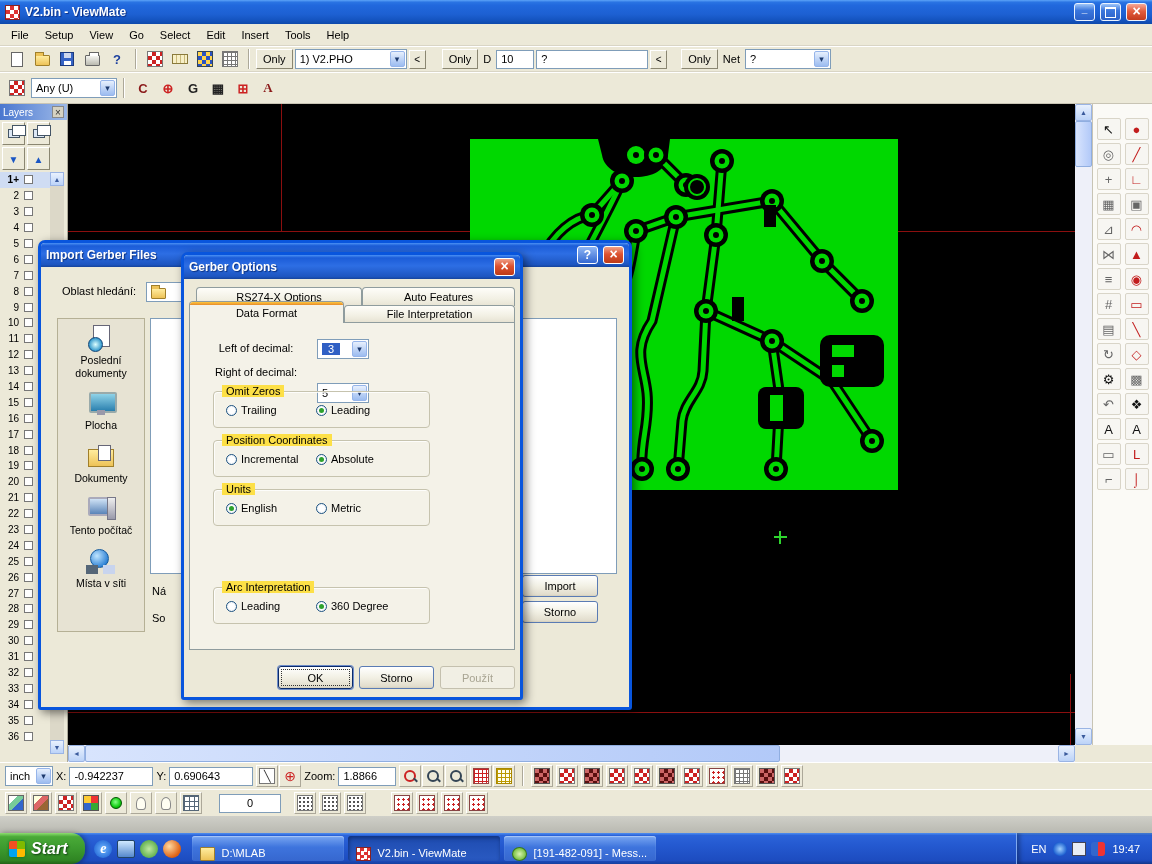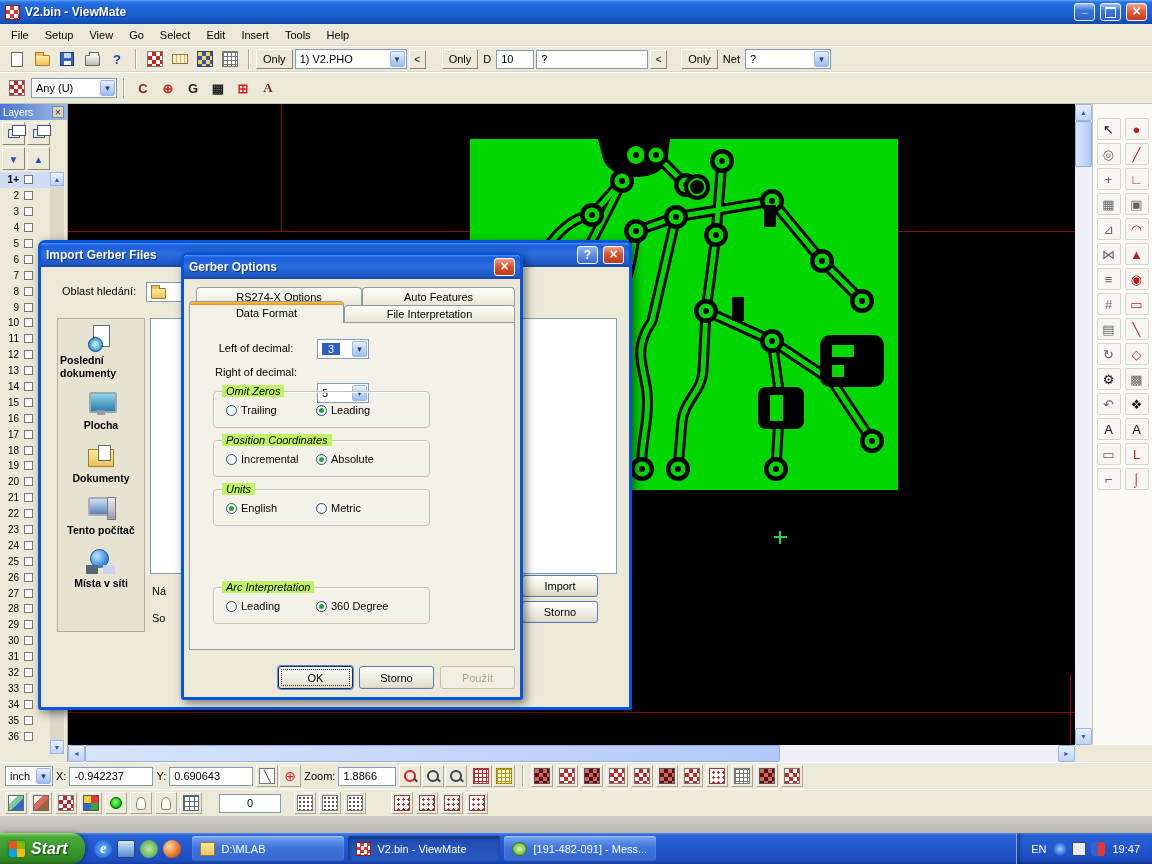--- a/index.html
+++ b/index.html
@@ -129,21 +129,21 @@
 .dbtn.help{background:linear-gradient(#8fb6f4,#3468d2);}
 .dbtn.help::after{content:"?";}
 .dbtn.close{background:linear-gradient(#f0a188,#dd5230 45%,#bd3a17);}
 .dbtn.close::after{content:"\00d7";font-size:14px;margin-top:-2px;}
 .dbody{position:relative;width:100%;height:calc(100% - 24px);}
 .dlg-import{left:38px;top:240px;width:594px;height:470px;z-index:40;}
 .dlg-gerber{left:181px;top:252px;width:342px;height:448px;z-index:60;}
 
 
 .placesbar{position:absolute;left:16px;top:51px;width:88px;height:314px;background:#e7e3d3;border:1px solid #b5b095;display:flex;flex-direction:column;align-items:stretch;padding:6px 2px;gap:11px;}
-.place{display:flex;flex-direction:column;align-items:center;gap:3px;text-align:left;line-height:1.2;font-size:10.5px;font-weight:bold;}
+.place{display:flex;flex-direction:column;align-items:center;gap:3px;text-align:center;line-height:1.2;font-size:10.5px;}
 .pic{width:30px;height:26px;position:relative;}
 .pic-recent::before{content:"";position:absolute;left:7px;top:0;width:15px;height:20px;background:#fff;border:1px solid #667;}
 .pic-recent::after{content:"";position:absolute;left:2px;top:12px;width:13px;height:13px;border-radius:50%;background:radial-gradient(#dff,#39c 70%);border:1px solid #147;}
 .pic-desktop::before{content:"";position:absolute;left:3px;top:2px;width:24px;height:17px;background:linear-gradient(#8fd3e8,#2a7fae);border:2px solid #9aa;border-radius:2px;}
 .pic-desktop::after{content:"";position:absolute;left:11px;top:20px;width:8px;height:5px;background:#99a;}
 .pic-docs::before{content:"";position:absolute;left:2px;top:6px;width:24px;height:16px;background:linear-gradient(#ffec9e,#edc257);border:1px solid #a07f2a;}
 .pic-docs::after{content:"";position:absolute;left:12px;top:2px;width:11px;height:14px;background:#fff;border:1px solid #667;}
 .pic-computer::before{content:"";position:absolute;left:2px;top:2px;width:19px;height:15px;background:linear-gradient(#cfe2f5,#5a84b8);border:2px solid #aab;border-radius:2px;}
 .pic-computer::after{content:"";position:absolute;right:0;top:2px;width:7px;height:21px;background:linear-gradient(#eee,#99a);border:1px solid #778;}
 .pic-network::before{content:"";position:absolute;left:4px;top:1px;width:17px;height:17px;border-radius:50%;background:radial-gradient(circle at 35% 35%,#bfe5ff,#2a7fd4 75%);border:1px solid #145a9e;}
@@ -151,21 +151,21 @@
 .filelist{position:absolute;left:109px;top:51px;width:467px;height:256px;background:#fff;border:1px solid #7f9db9;}
 .flabel{position:absolute;white-space:nowrap;overflow:hidden;}
 
 
 .tab{position:absolute;display:flex;align-items:center;justify-content:center;font-size:11px;background:linear-gradient(#fefdf9,#f2f0e4 60%,#e7e3d3);border:1px solid #8f9c9e;border-bottom:none;border-radius:4px 4px 0 0;}
 .tab.active{background:#f4f2e8;z-index:5;}
 .tab.active::before{content:"";position:absolute;top:0;left:0;right:0;height:3px;border-radius:4px 4px 0 0;background:linear-gradient(#ffc73c,#e68b2c);}
 .tabpanel{position:absolute;left:5px;top:43px;width:326px;height:328px;background:#f4f2e8;border:1px solid #8f9c9e;}
 .flabel-r{position:absolute;width:116px;text-align:center;}
 .grp{position:absolute;border:1px solid #c6c3ae;border-radius:4px;box-shadow:inset 1px 1px 0 rgba(255,255,255,.8);}
-.leg{position:absolute;top:-7px;left:8px;background:#bef264;padding:0 4px;font-size:11px;font-style:italic;}
+.leg{position:absolute;top:-7px;left:8px;background:#fde047;padding:0 4px;font-size:11px;}
 .ropt{position:absolute;top:12px;display:flex;align-items:center;gap:4px;white-space:nowrap;}
 .radio{width:11px;height:11px;border-radius:50%;border:1px solid #1d5281;background:radial-gradient(#fff 40%,#dfe8f0);position:relative;flex:none;}
 .radio.on::after{content:"";position:absolute;left:2px;top:2px;width:5px;height:5px;border-radius:50%;background:#2da12d;}
 .xpbtn{position:absolute;display:flex;align-items:center;justify-content:center;font-size:11px;background:linear-gradient(#fff,#f2f0e4 50%,#e2ddcd 92%,#d4cfbc);border:1px solid #5a7bb4;border-radius:3px;}
 .xpbtn.default{border-color:#0a2a6a;box-shadow:0 0 0 1px #6e8cc8;outline:1px dotted #333;outline-offset:-4px;}
 .xpbtn.disabled{color:#a8a492;border-color:#c4c0ae;background:#f1efe4;text-align:right;}
 
 
 .sbar{left:0;width:1152px;height:27px;background:#ece9d8;border-top:1px solid #fff;display:flex;align-items:center;gap:3px;padding:0 5px;}
 .s1{top:762px;}.s2{top:789px;}
@@ -177,21 +177,21 @@
 .taskbar{left:0;top:833px;width:1152px;height:31px;display:flex;align-items:center;background:linear-gradient(180deg,#4f8ff0 0%,#2b63d9 8%,#2459d0 40%,#1d4cc0 88%,#16409f 100%);}
 .start{height:31px;padding:0 18px 0 9px;border-radius:0 14px 14px 0;display:flex;align-items:center;gap:6px;color:#fff;font-weight:bold;font-style:italic;font-size:16px;text-shadow:1px 1px 2px #0d3a0d;background:linear-gradient(180deg,#8ede71 0%,#4aaa38 12%,#3c9a2e 50%,#2f8523 88%,#226417 100%);box-shadow:2px 0 5px rgba(0,0,0,.35);}
 .winflag{width:16px;height:16px;border-radius:2px;background:conic-gradient(#7fba00 0 25%,#ffb900 0 50%,#00a4ef 0 75%,#f25022 0);box-shadow:0 0 3px #063;}
 .ql{display:flex;gap:5px;margin:0 9px;align-items:center;}
 .qlic{width:18px;height:18px;border-radius:2px;display:flex;align-items:center;justify-content:center;}
 .ql-e{color:#fff;background:radial-gradient(#6fb7ff,#1155cc);font-family:"Liberation Serif",serif;font-style:italic;font-weight:bold;font-size:14px;border-radius:50%;}
 .ql-e::after{content:"e";}
 .ql-desk{background:linear-gradient(#cfe8ff,#5588cc);border:1px solid #246;}
 .ql-msn{background:radial-gradient(#bfe9a0,#3c9a2e);border-radius:50%;}
 .ql-ff{background:radial-gradient(circle at 35% 35%,#ffd9a0,#e05f10 70%);border-radius:50%;}
-.taskbtn{height:25px;margin:12px 2px;padding:11px 8px;min-width:152px;display:flex;align-items:center;gap:6px;color:#fff;border-radius:3px;background:linear-gradient(#79a7f2,#3e74dd 45%,#3667cf);box-shadow:inset 0 1px 1px #a9c7f8;white-space:nowrap;overflow:hidden;}
+.taskbtn{height:25px;margin:12px 2px;padding:11px 8px;min-width:152px;display:flex;align-items:flex-start;gap:6px;color:#fff;border-radius:3px;background:linear-gradient(#79a7f2,#3e74dd 45%,#3667cf);box-shadow:inset 0 1px 1px #a9c7f8;white-space:nowrap;overflow:hidden;}
 .taskbtn.active{background:linear-gradient(#1e4cb0,#2a5ac2);box-shadow:inset 1px 2px 4px #10307a;}
 .tk-ic{width:15px;height:14px;flex:none;}
 .tk-folder{background:linear-gradient(#ffec9e,#edc257);border:1px solid #a07f2a;border-radius:1px;}
 .tk-vm{background:conic-gradient(#d33 0 25%,#fff 0 50%,#d33 0 75%,#fff 0) 0 0/7px 7px;border:1px solid #822;}
 .tk-msg{background:radial-gradient(#d8f3b0,#7ac143 70%);border-radius:50%;border:1px solid #3a7a1a;}
 .tray{margin-left:auto;height:31px;display:flex;align-items:center;gap:7px;padding:0 12px 0 14px;color:#fff;border-left:1px solid #7ea9f0;box-shadow:inset 3px 0 4px rgba(0,0,0,.3);background:linear-gradient(180deg,#4f8ff0 0%,#2b63d9 8%,#2459d0 40%,#1d4cc0 88%,#16409f 100%);}
 .tric{width:14px;height:14px;}
 .tr-blue{border-radius:50%;background:radial-gradient(#9fd0ff,#1b5fd0 70%);}
 .tr-kbd{background:#e8ecf5;border:1px solid #445;}
 .tr-red{background:conic-gradient(#e33 0 50%,#36c 0);border-radius:3px;}

